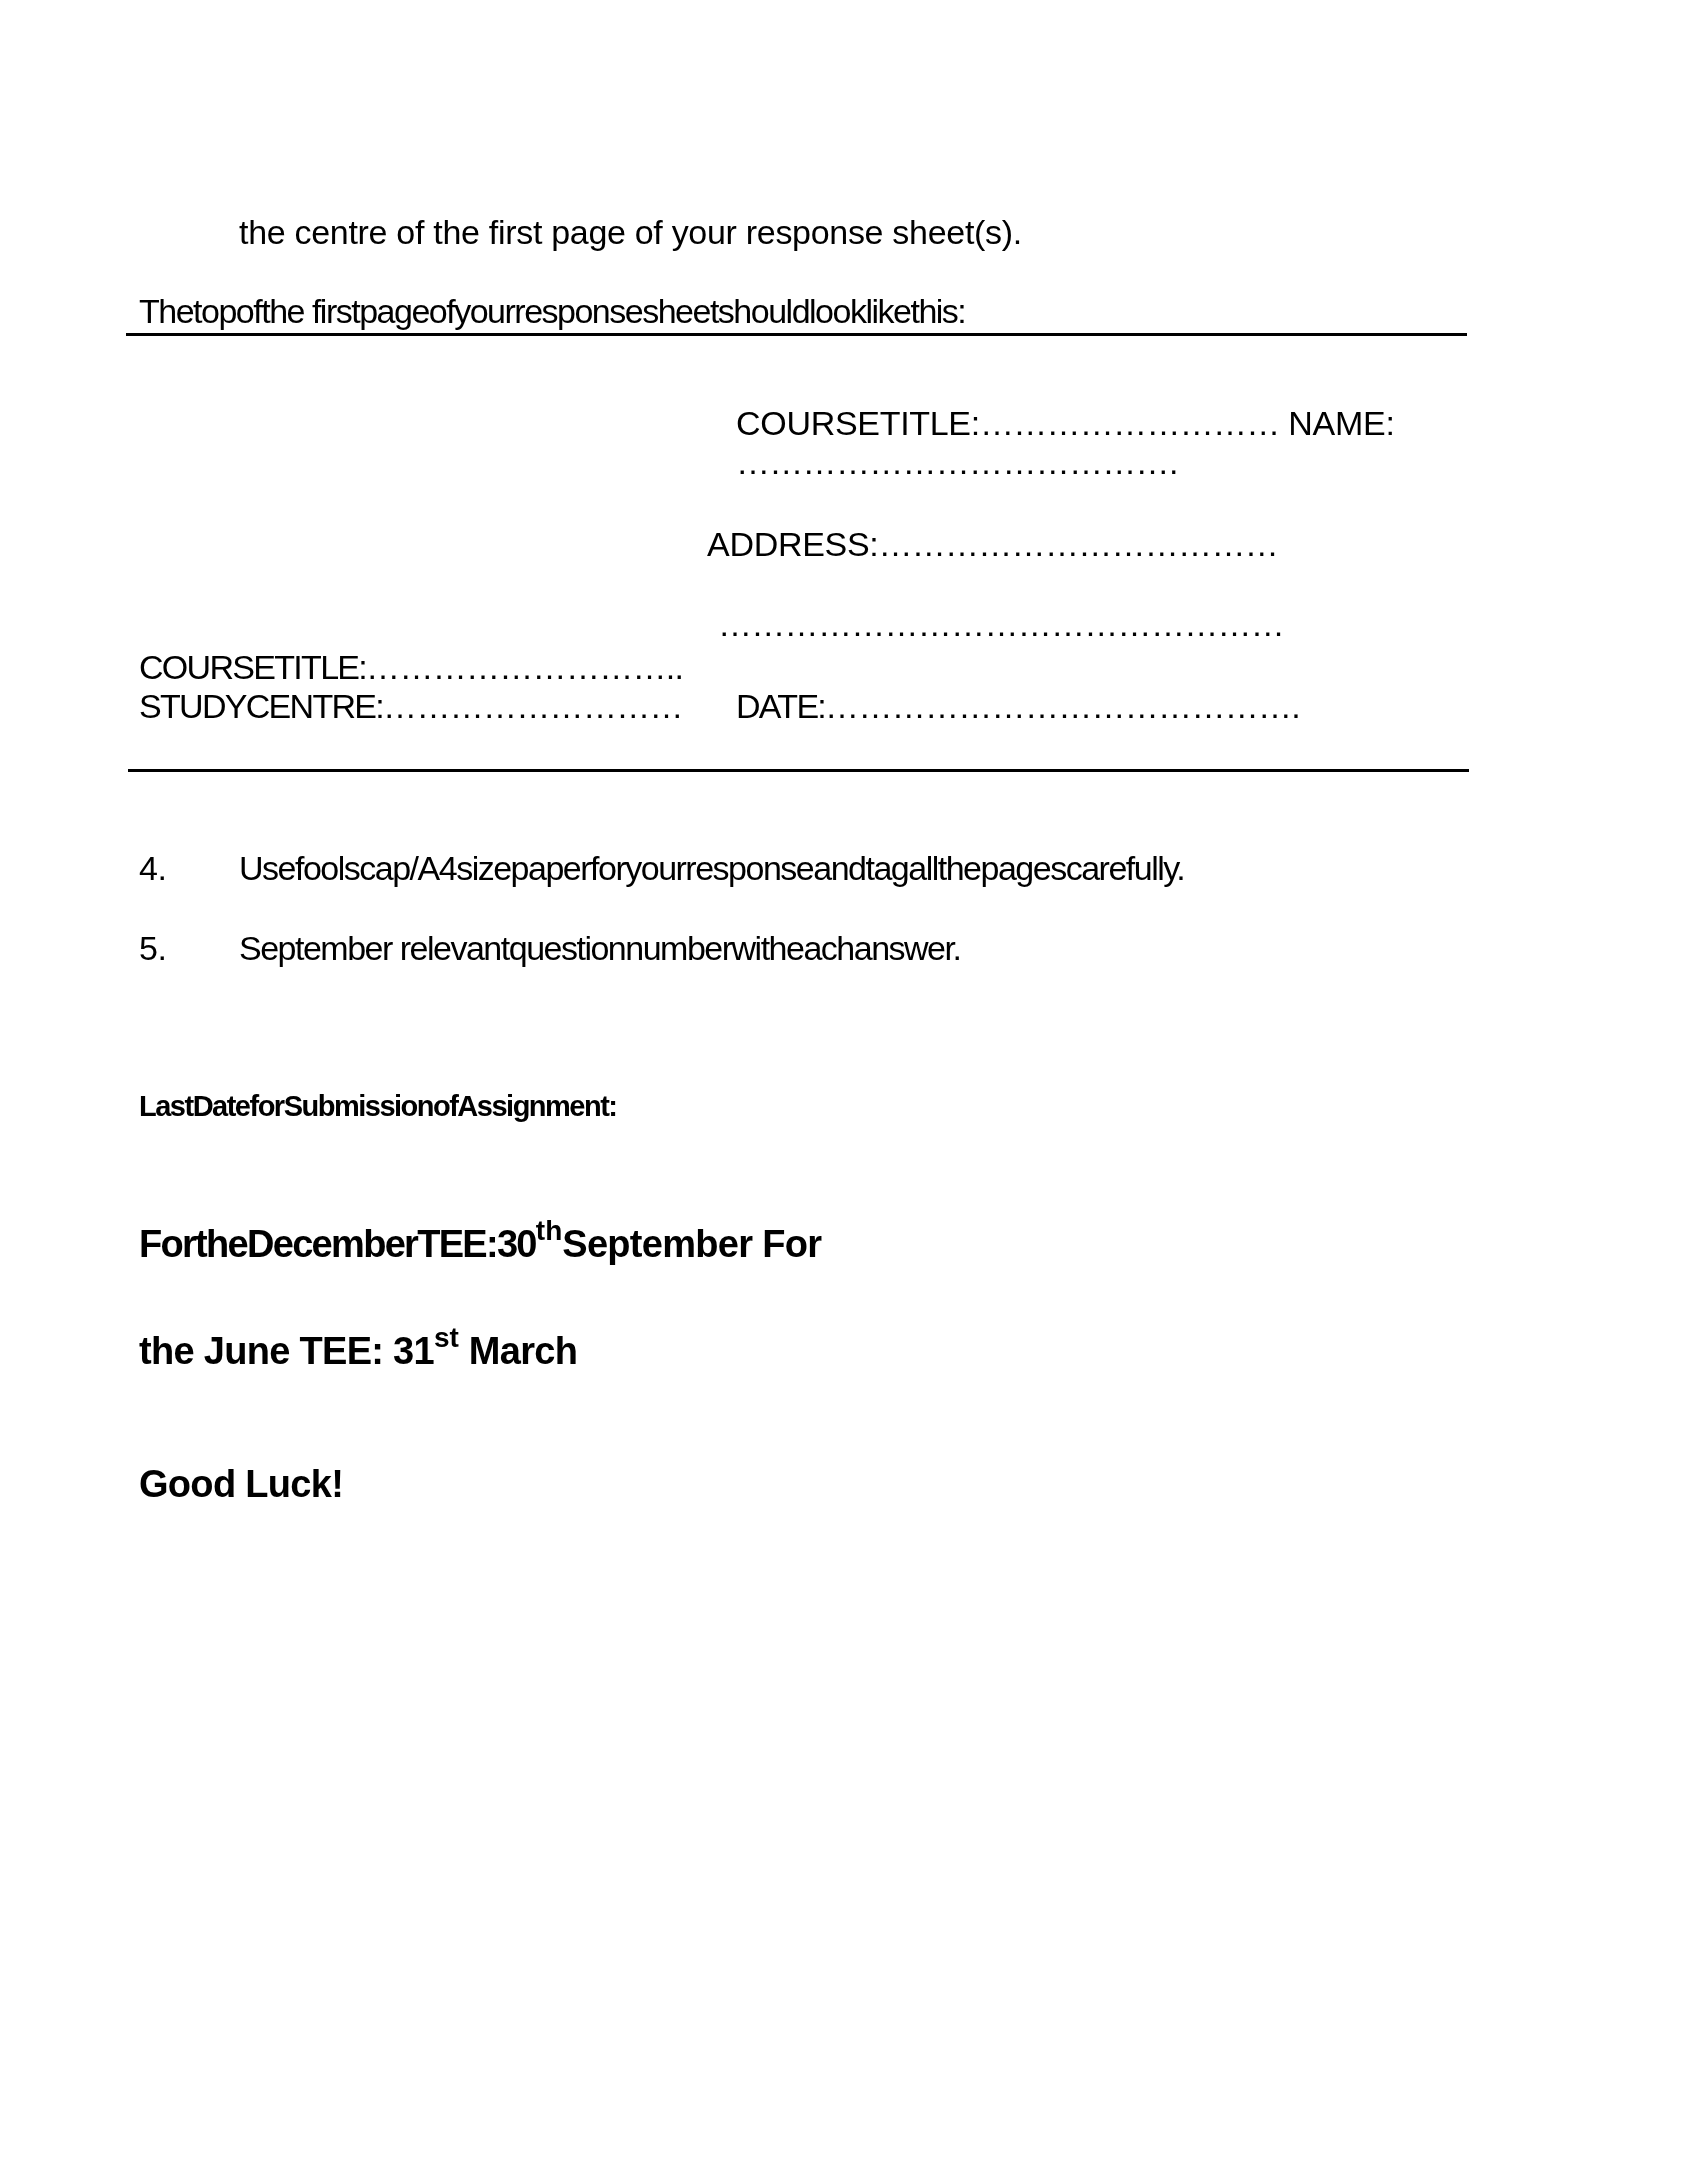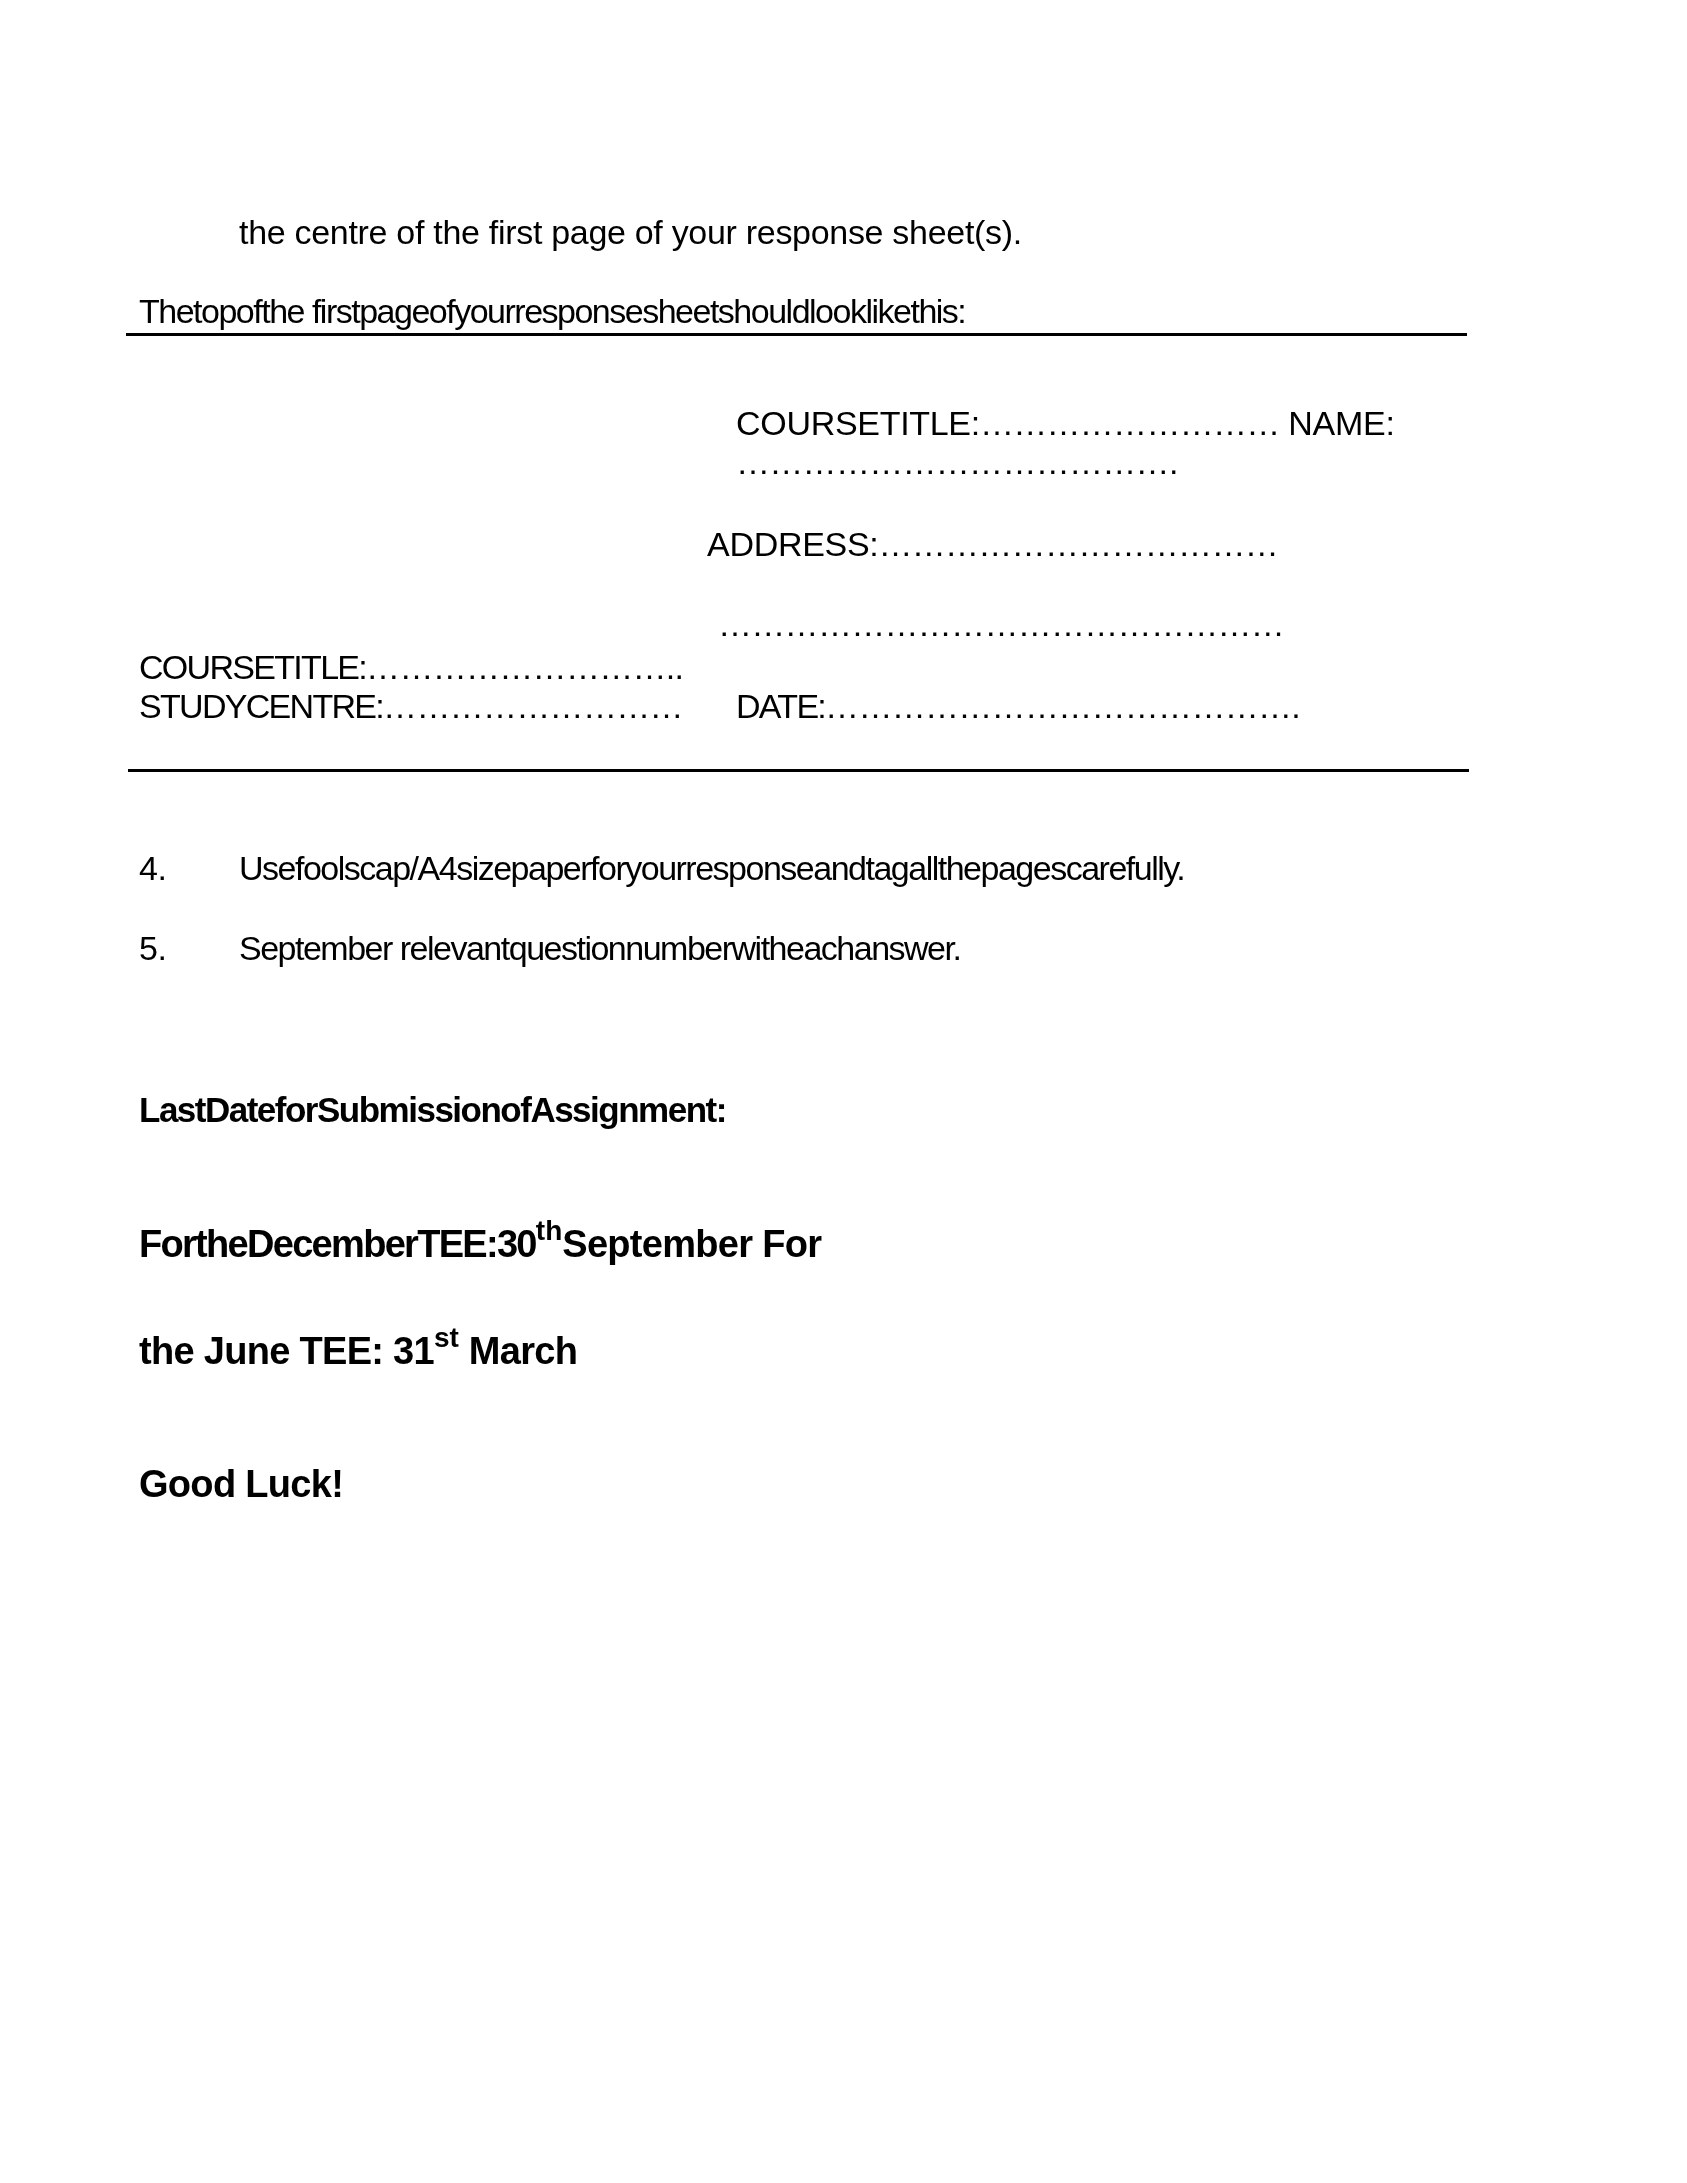--- a/index.html
+++ b/index.html
@@ -26,21 +26,21 @@
     }
     .cond-tight {
       letter-spacing: -1.7px;
     }
     .rule {
       position: absolute;
       height: 2.6px;
       background: #000000;
     }
     .bold-med {
-      font-size: 35px;
+      font-size: 29px;
       font-weight: bold;
       line-height: 1;
       letter-spacing: -1.5px;
     }
     .bold-big {
       font-size: 38px;
       font-weight: bold;
       line-height: 1;
       letter-spacing: -0.7px;
     }

